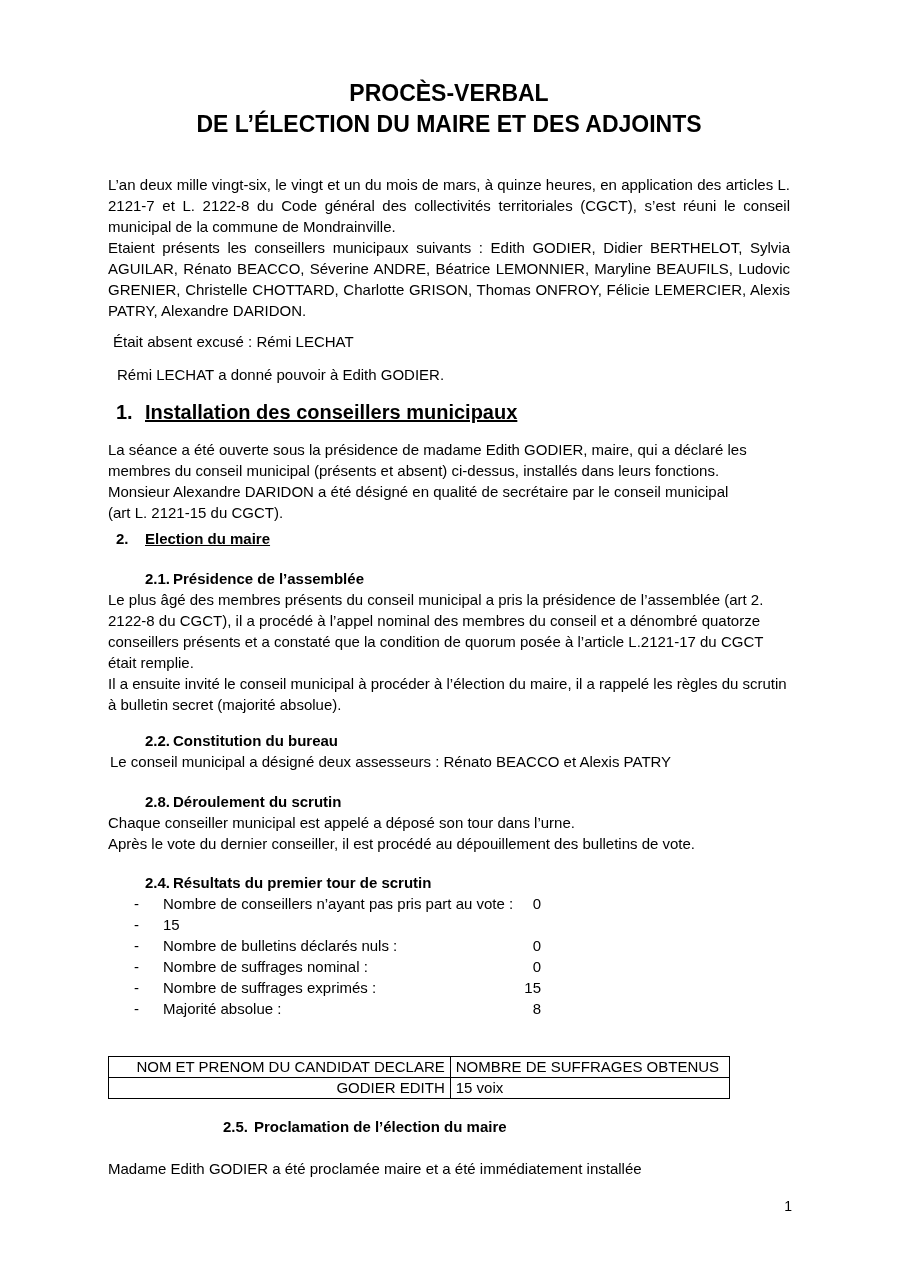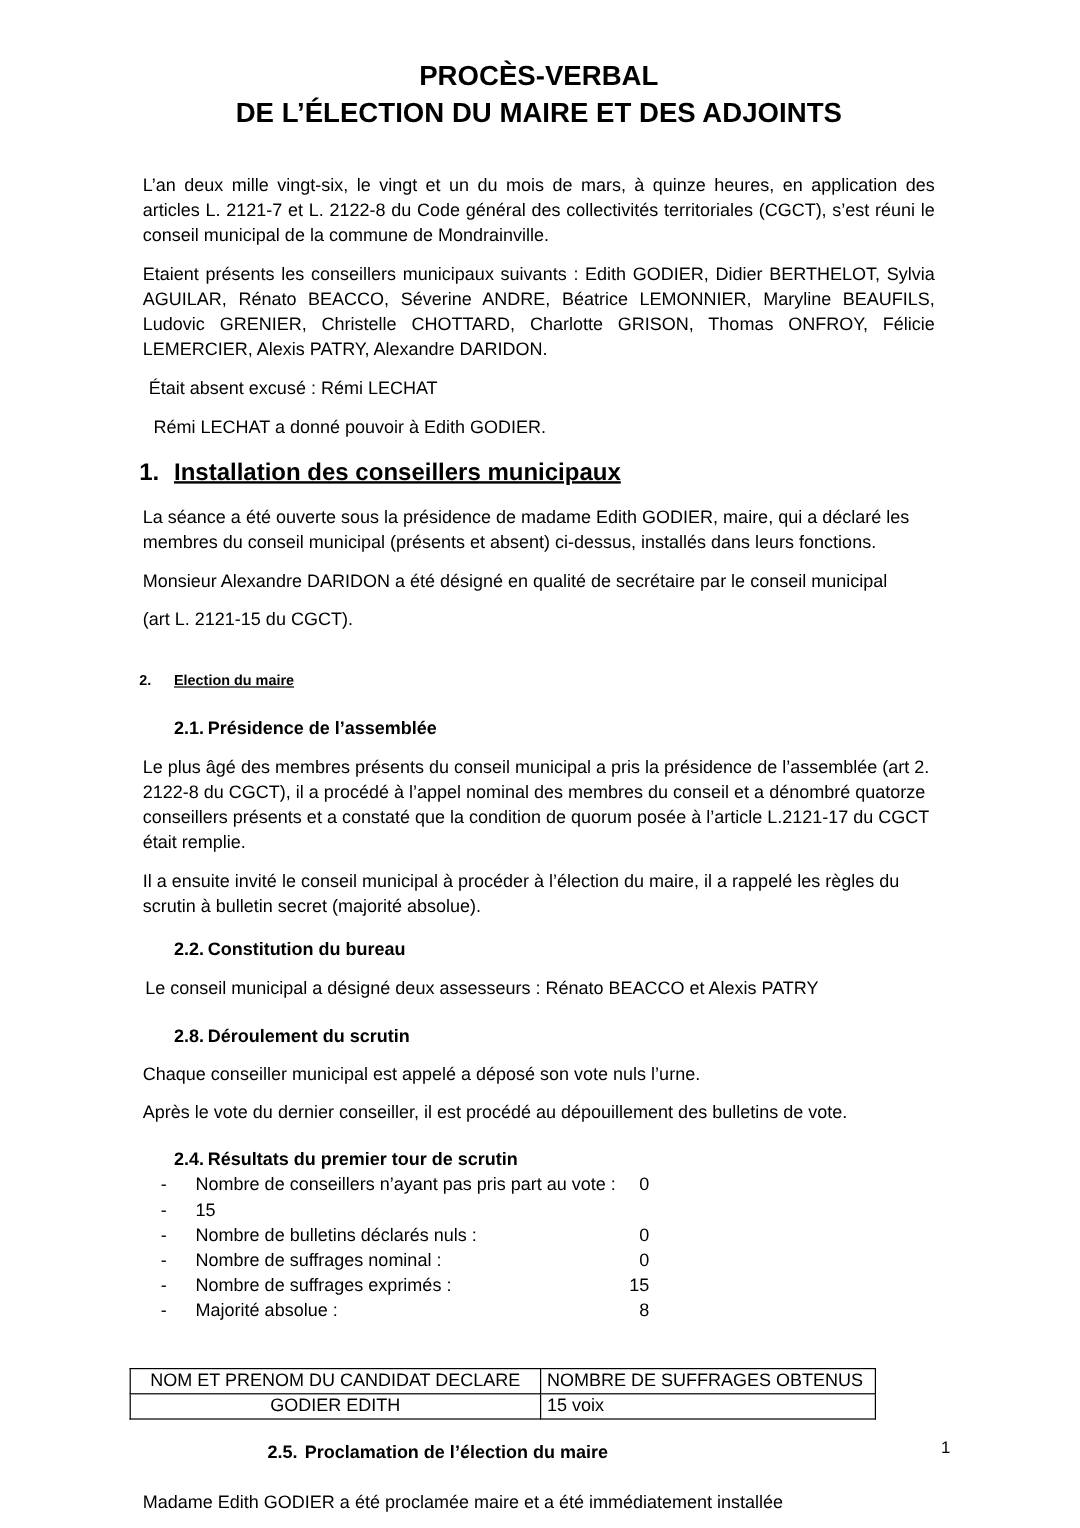--- a/index.html
+++ b/index.html
@@ -1,46 +1,46 @@
 <!DOCTYPE html>
 <html><head>
 <meta charset="utf-8">
 <style>
   * { box-sizing: border-box; margin: 0; padding: 0; }
   html, body { background: #ffffff; }
   .page {
     width: 900px; height: 1273px; background: #ffffff; position: relative; overflow: hidden;
     font-family: "Liberation Sans", "DejaVu Sans", sans-serif;
     font-size: 15px; line-height: 21px; color: #000000;
-    padding: 48px 110px 0 108px;
+    padding: 78px 110px 0 108px;
   }
   .title { text-align: center; font-weight: 700; font-size: 23px; line-height: 31px; margin-bottom: 34px; }
-  .para { margin: 11px; }
+  .para { margin: 0; }
   .justify { text-align: justify; }
   .absent { margin-top: 10px; padding-left: 5px; }
   .pouvoir { margin-top: 12px; padding-left: 9px; }
   .h1 { font-size: 20px; font-weight: 700; line-height: 24px; margin: 15px 0; padding-left: 8px; }
-  .h2 { font-size: 12px; font-weight: 700; line-height: 21px; margin-top: 30px; padding-left: 8px; }
+  .h2 { font-size: 15px; font-weight: 700; line-height: 21px; margin-top: 5px; padding-left: 8px; }
   .u { text-decoration: underline; }
   .hnum { display: inline-block; }
   .hnum-wide { min-width: 29px; }
   .sub { font-size: 15px; font-weight: 700; line-height: 21px; padding-left: 37px; margin-top: 19px; }
   .sub .hnum { margin-right: 3px; text-align: center; }
   .sub.s22 { margin-top: 15px; }
   .sub.s24 { margin-top: 18px; }
   .sub25 { padding-left: 67px; margin-top: 17px; }
   .sub25 .hnum { margin-right: 6px; margin-left: 48px; }
   .ind2 { padding-left: 2px; }
   .vote-row { display: flex; width: 433px; padding-left: 26px; }
   .vdash { flex: 0 0 29px; }
   .vlabel { flex: 1; }
   .vvalue { text-align: right; }
   .results { border-collapse: collapse; margin-top: 37px; width: 622px; table-layout: fixed; }
   .results th, .results td { border: 1px solid #000; font-weight: 400; font-size: 15px; line-height: 20px; padding: 0 5px; }
-  .results .col-candidate { width: 339px; text-align: center; }
+  .results .col-candidate { width: 339px; text-align: right; }
   .results .col-votes { width: 277px; text-align: left; margin-left: 30px; }
   .closing { margin-top: 21px; }
   .pagenum { position: absolute; top: 1196px; right: 108px; font-size: 14px; }
 </style>
 </head>
 <body>
 
 <div class="page">
 
   <header class="title">
@@ -62,21 +62,21 @@
   <h3 class="h2"><span class="hnum hnum-wide">2.</span><span class="u">Election du maire</span></h3>
 
   <h4 class="sub"><span class="hnum">2.1.</span><span>Présidence de l’assemblée</span></h4>
   <p class="para">Le plus âgé des membres présents du conseil municipal a pris la présidence de l’assemblée (art 2. 2122-8 du CGCT), il a procédé à l’appel nominal des membres du conseil et a dénombré quatorze conseillers présents et a constaté que la condition de quorum posée à l’article L.2121-17 du CGCT était remplie.</p>
   <p class="para">Il a ensuite invité le conseil municipal à procéder à l’élection du maire, il a rappelé les règles du scrutin à bulletin secret (majorité absolue).</p>
 
   <h4 class="sub s22"><span class="hnum">2.2.</span><span>Constitution du bureau</span></h4>
   <p class="para ind2">Le conseil municipal a désigné deux assesseurs : Rénato BEACCO et Alexis PATRY</p>
 
   <h4 class="sub"><span class="hnum">2.8.</span><span>Déroulement du scrutin</span></h4>
-  <p class="para">Chaque conseiller municipal est appelé a déposé son vote nuls l’urne.</p>
+  <p class="para">Chaque conseiller municipal est appelé a déposé son tour dans l’urne.</p>
   <p class="para">Après le vote du dernier conseiller, il est procédé au dépouillement des bulletins de vote.</p>
 
   <h4 class="sub s24"><span class="hnum">2.4.</span><span>Résultats du premier tour de scrutin</span></h4>
 
   <div>
     <div class="vote-row">
       <span class="vdash">-</span>
       <span class="vlabel">Nombre de conseillers n’ayant pas pris part au vote :</span>
       <span class="vvalue">0</span>
     </div>

